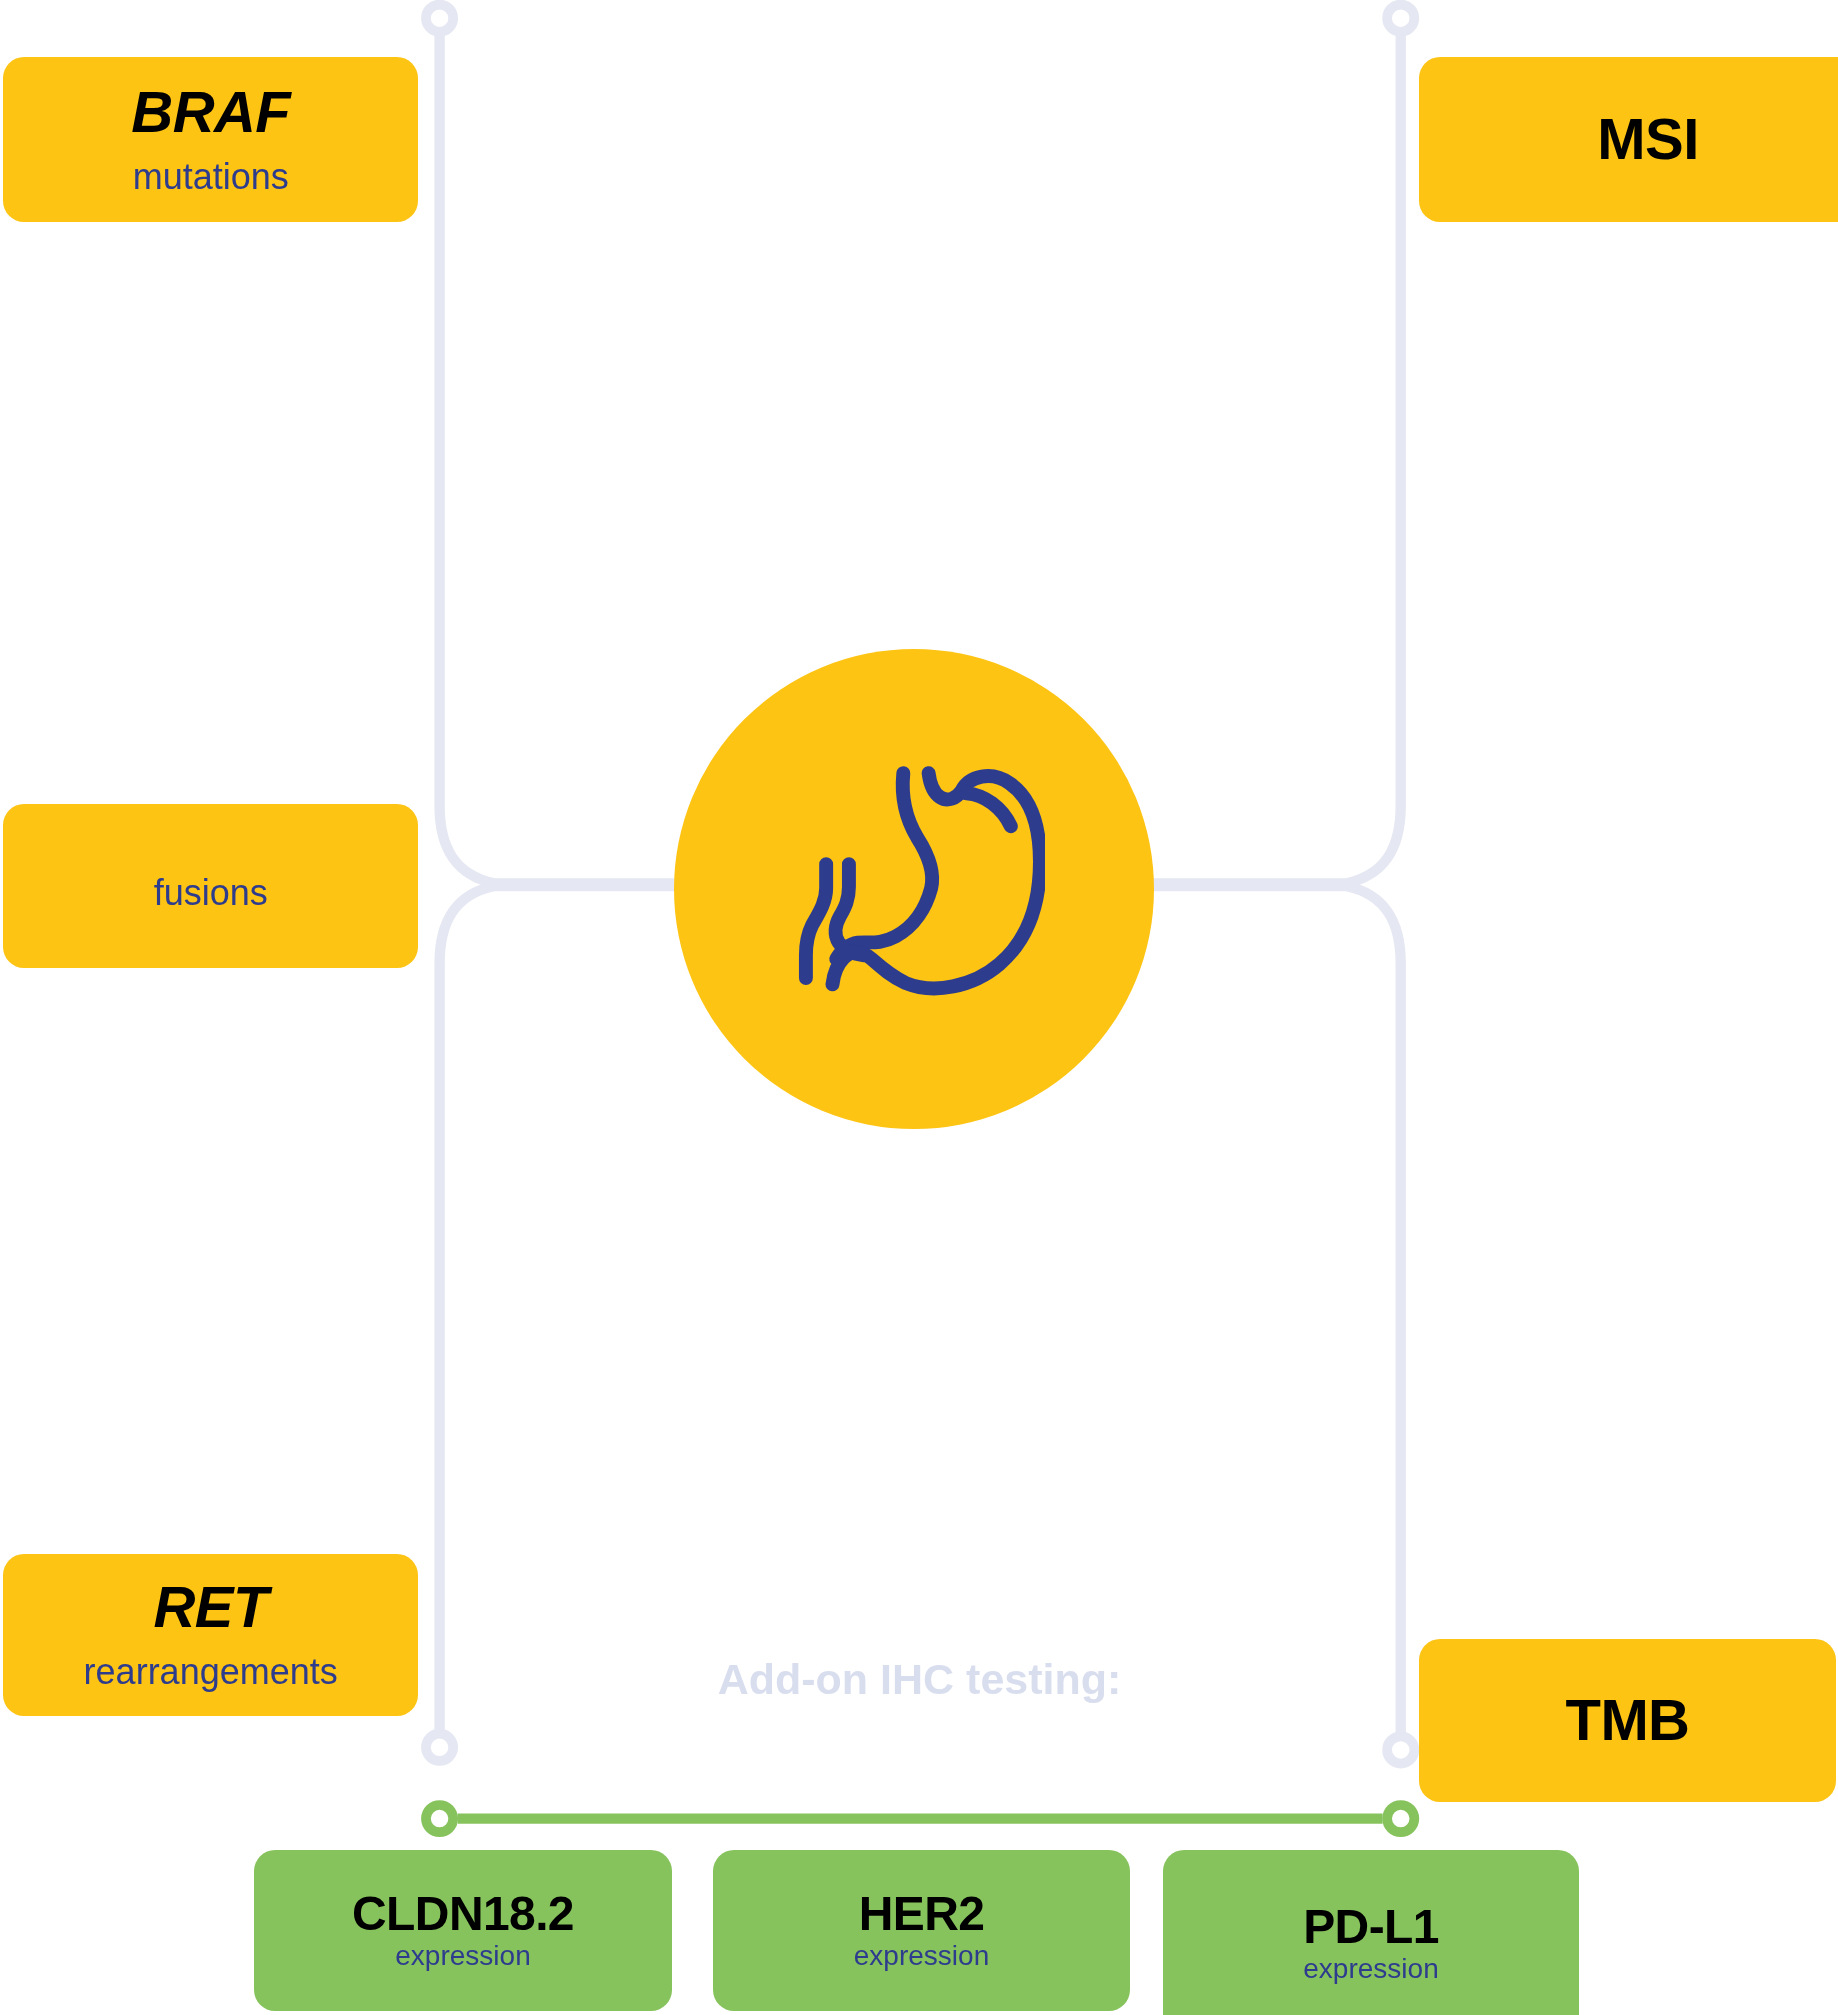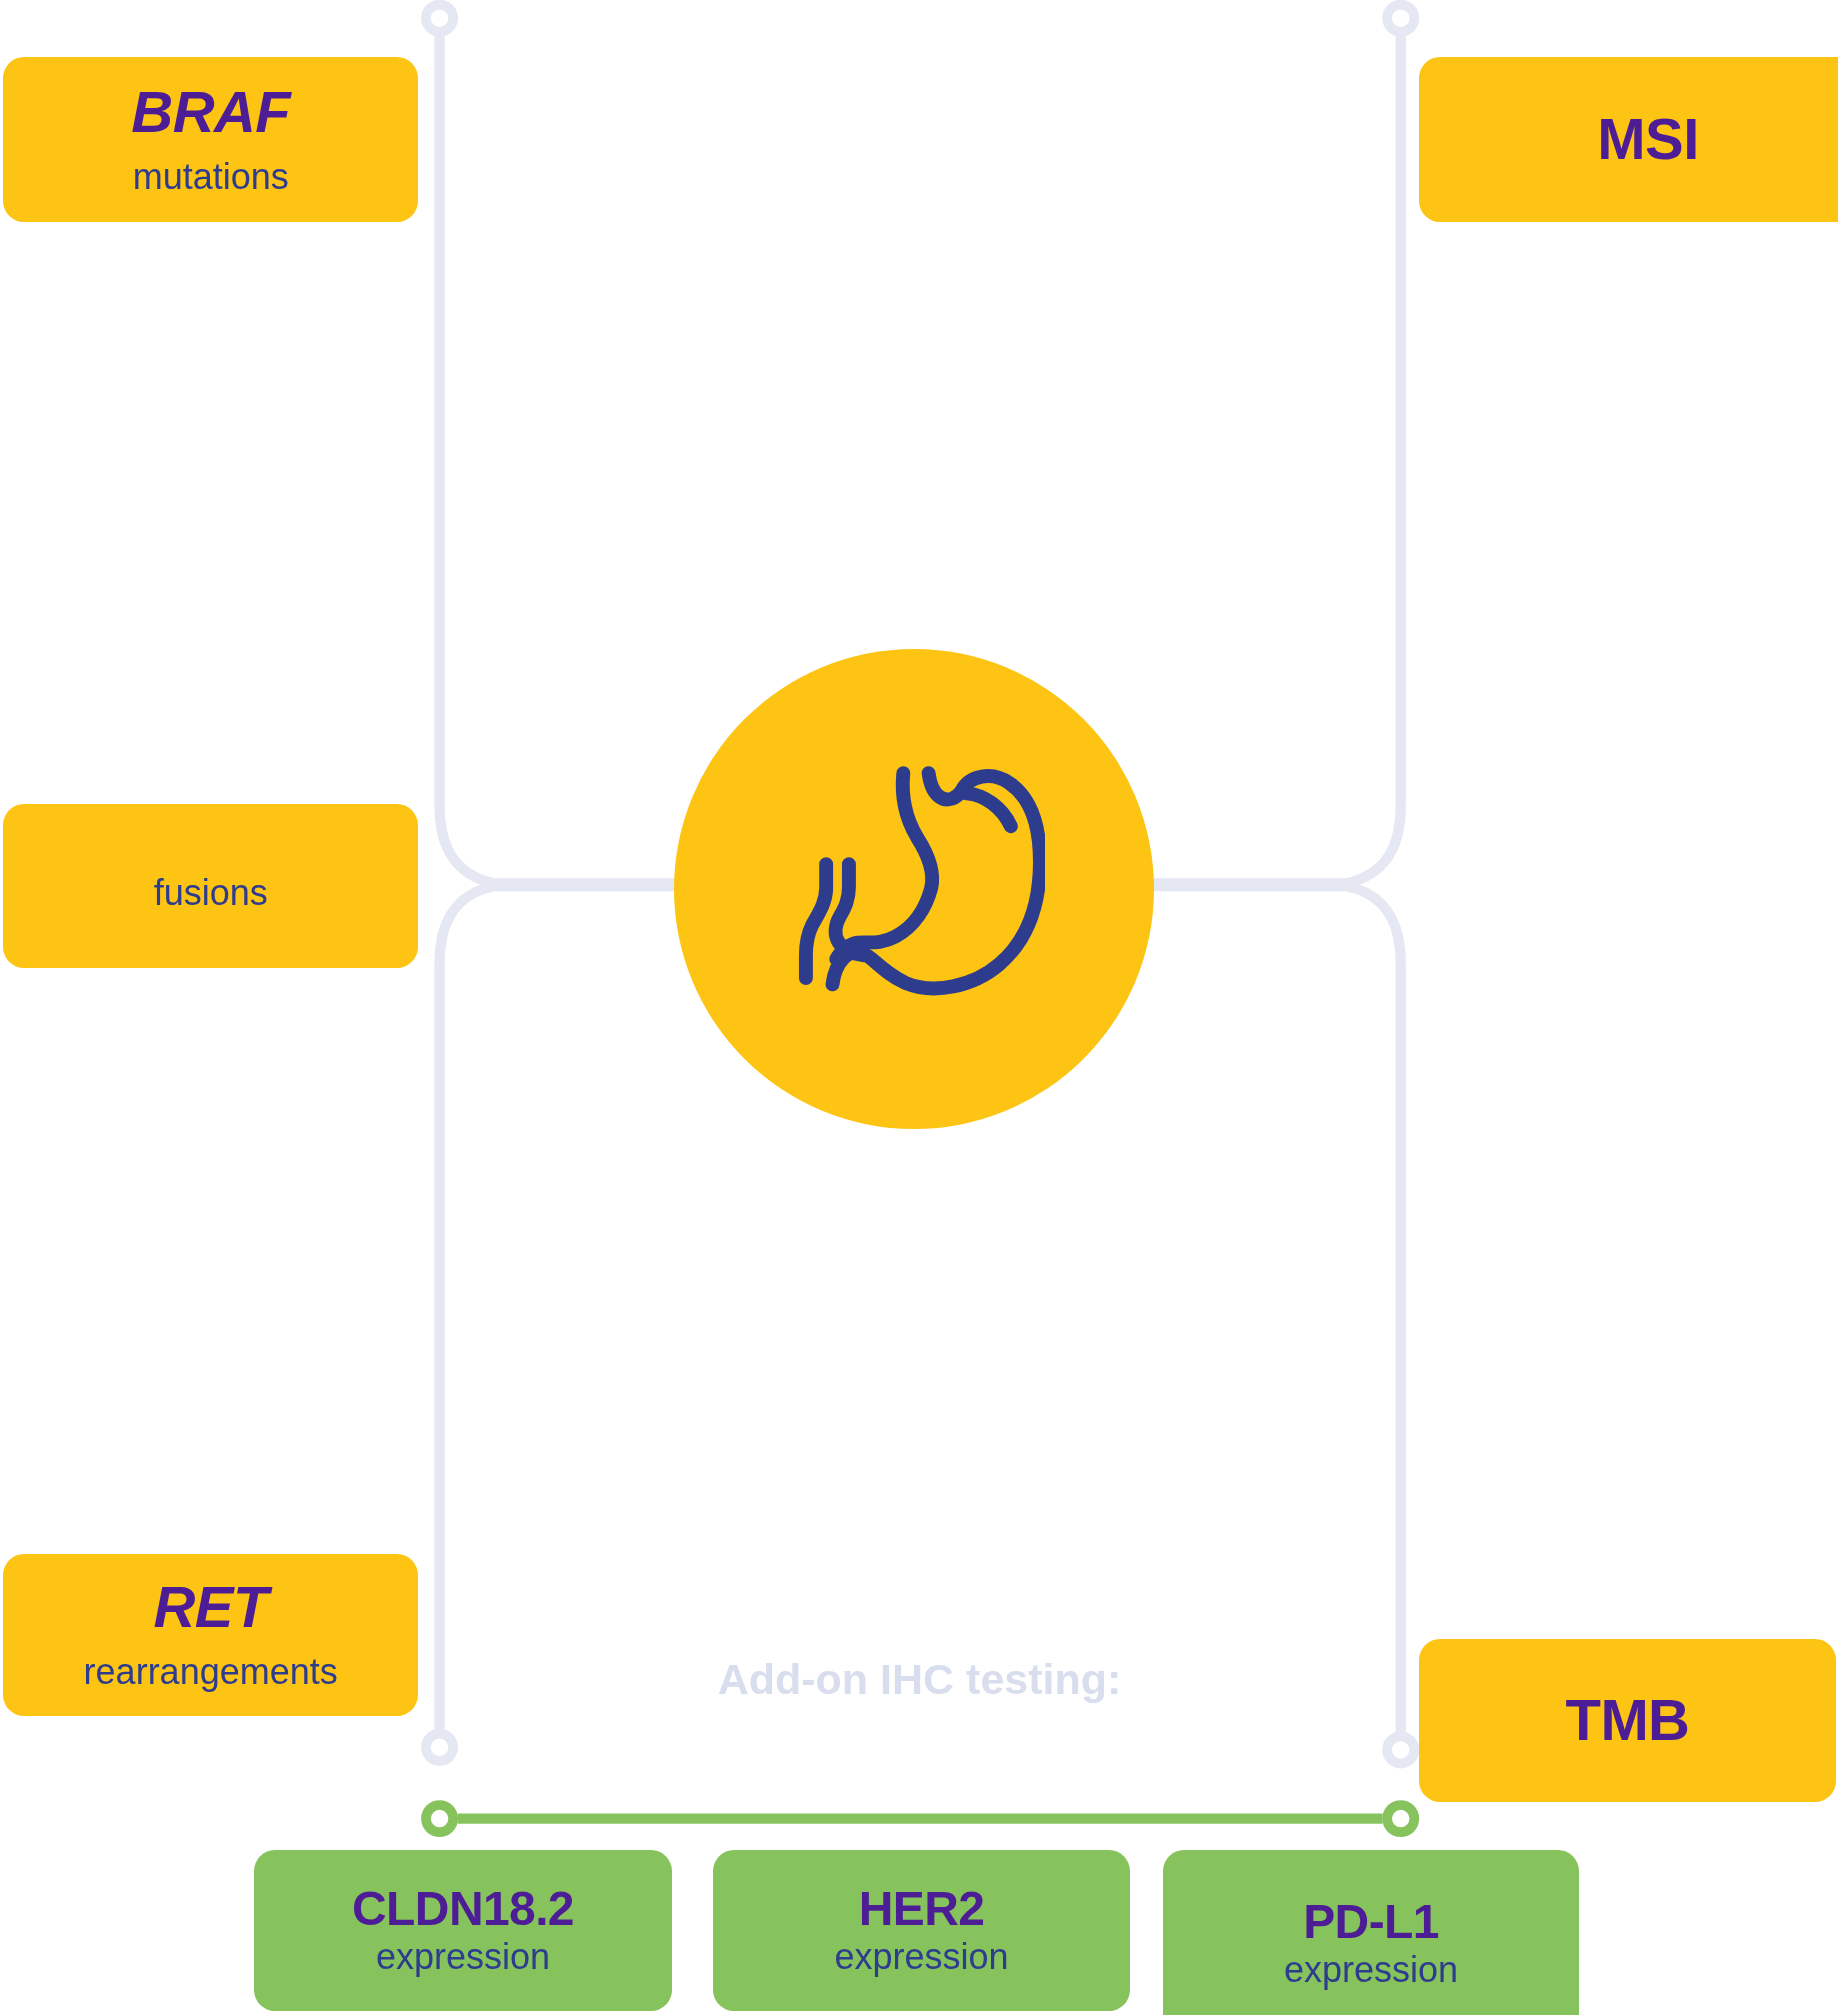--- a/index.html
+++ b/index.html
@@ -9,28 +9,28 @@
   }
   #connector-layer{position:absolute;left:0;top:0;z-index:0;}
   .node{
     position:absolute;z-index:1;border-radius:21px;
     display:flex;flex-direction:column;align-items:center;justify-content:center;
     text-align:center;
   }
   .node.yellow{background:#FDC414;}
   .node.green{background:#87C35D;}
   .gene{
-    color:#4c1d95;font-weight:bold;font-size:58px;line-height:1.05;letter-spacing:-0.6px;
+    color:#000000;font-weight:bold;font-size:58px;line-height:1.05;letter-spacing:-0.6px;
   }
   .gene.italic{font-style:italic;}
   .sub{
     color:#2D3C8D;font-size:36px;line-height:1.15;margin-top:13px;
   }
   .green .gene{font-size:48px;font-style:normal;}
-  .green .sub{font-size:36px;margin-top:1.3px;}
+  .green .sub{font-size:28px;margin-top:1.3px;}
 
   
   #node-braf {left:3.2px;   top:57px;   width:415px; height:165px;}
   #node-msi  {left:1419px; top:57px;  width:458px; height:165px;}
   #node-ntrk {left:3.2px;   top:804px; width:415px; height:164px;}
   #node-ret  {left:3.2px;   top:1554px; width:415px; height:162px;}
   #node-tmb  {left:1419px; top:1639px; width:417px; height:163px;}
 
   
   #node-cldn {left:254px;  top:1850px; width:418px; height:161px;}

